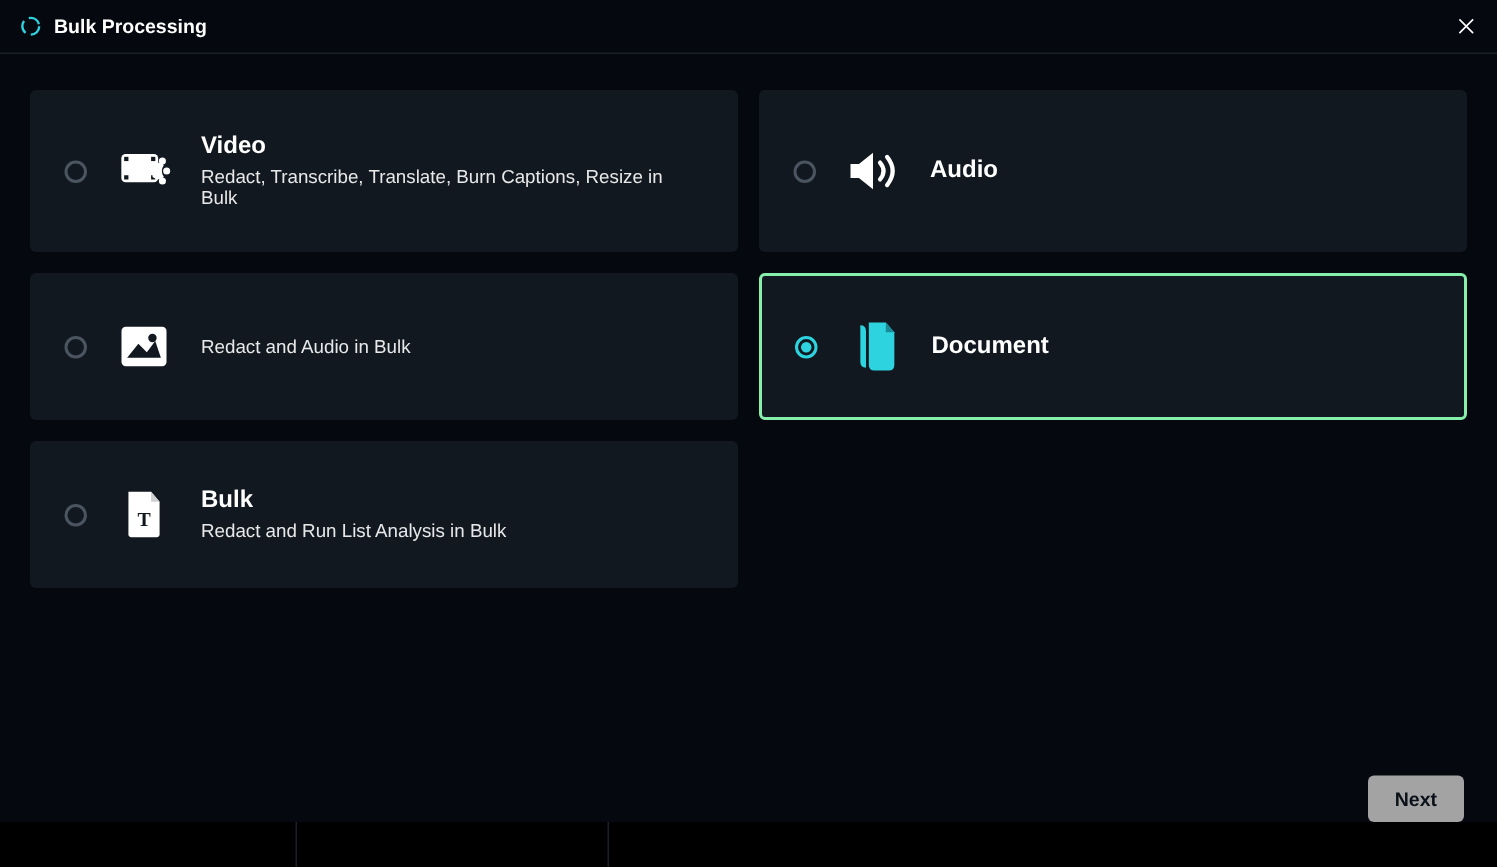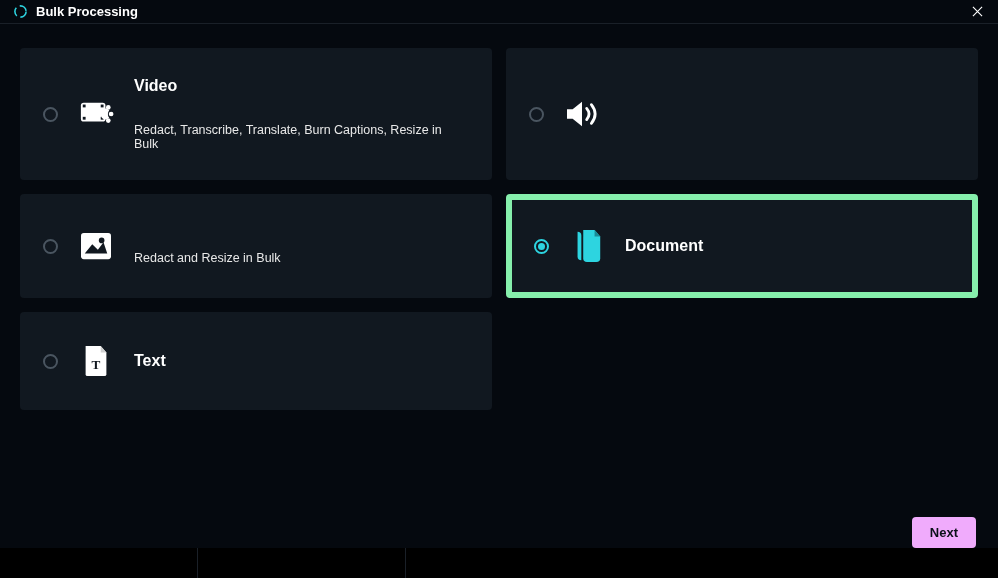--- a/index.html
+++ b/index.html
@@ -6,21 +6,21 @@
     body {
       width: 998px;
       height: 578px;
       background: #05090f;
       font-family: -apple-system, BlinkMacSystemFont, "Segoe UI", Arial, sans-serif;
       color: #ffffff;
       overflow: hidden;
       position: relative;
     }
     .titlebar {
-      height: 24px;
+      height: 36px;
       display: flex;
       align-items: center;
       justify-content: space-between;
       padding: 0 12px;
       border-bottom: 1px solid #1a2028;
     }
     .titlebar-left {
       display: flex;
       align-items: center;
       gap: 8px;
@@ -59,21 +59,21 @@
       border-radius: 4px;
       padding: 28px 22px;
       display: flex;
       align-items: center;
       gap: 18px;
       cursor: pointer;
       border: 1px solid transparent;
       min-height: 98px;
     }
     .option-card.selected {
-      border: 6px solid #86efac;
+      border: 2px solid #86efac;
       text-align: right;
     }
     .radio {
       width: 15px;
       height: 15px;
       border-radius: 50%;
       border: 2px solid #4a5560;
       flex-shrink: 0;
       display: flex;
       align-items: center;
@@ -104,29 +104,28 @@
     }
     .card-title {
       font-size: 16px;
       font-weight: 700;
       color: #ffffff;
     }
     .card-desc {
       font-size: 12.5px;
       color: #e8e8e8;
       font-weight: 400;
-      margin-top: 24px;
     }
     .footer {
       position: absolute;
       bottom: 30px;
       right: 22px;
     }
     .next-btn {
-      background: #f0abfc;
+      background: #a3a3a3;
       color: #0a1118;
       border: none;
       border-radius: 4px;
       padding: 8px 18px;
       font-size: 13px;
       font-weight: 700;
       cursor: pointer;
     }
     .bottom-bar {
       position: absolute;
@@ -192,34 +191,35 @@
   <div class="option-card">
     <div class="radio"></div>
     <div class="card-icon">
       <svg width="38" height="30" viewBox="0 0 40 32" fill="#ffffff">
         <path d="M4 11 L10 11 L20 3 L20 29 L10 21 L4 21 Z" fill="#ffffff"></path>
         <path d="M25 10 Q30 16 25 22" stroke="#ffffff" stroke-width="3" fill="none" stroke-linecap="round"></path>
         <path d="M30 6 Q38 16 30 26" stroke="#ffffff" stroke-width="3" fill="none" stroke-linecap="round"></path>
       </svg>
     </div>
     <div class="card-text">
+      <div class="card-title">Audio</div>
     </div>
   </div>
 
   <div class="option-card">
     <div class="radio"></div>
     <div class="card-icon">
       <svg width="34" height="30" viewBox="0 0 36 32" fill="#ffffff">
         <rect x="2" y="2" width="32" height="28" rx="3" fill="#ffffff"></rect>
         <path d="M6 24 L14 14 L20 20 L26 12 L30 24 Z" fill="#111820"></path>
         <circle cx="24" cy="10" r="3" fill="#111820"></circle>
       </svg>
     </div>
     <div class="card-text">
-      <div class="card-desc">Redact and Resize in Bulk</div>
+      <div class="card-desc">Redact and Audio in Bulk</div>
     </div>
   </div>
 
   <div class="option-card selected">
     <div class="radio selected"></div>
     <div class="card-icon">
       <svg width="34" height="36" viewBox="0 0 36 38" fill="#2dd4e0">
         <path d="M8 4 L8 30 Q8 34 12 34 L12 8 Q12 4 8 4 Z" fill="#2dd4e0"></path>
         <path d="M14 2 L26 2 L32 9 L32 32 Q32 36 28 36 L18 36 Q14 36 14 32 Z" fill="#2dd4e0"></path>
         <path d="M26 2 L26 9 L32 9 Z" fill="#1a8a96"></path>
@@ -233,21 +233,22 @@
   <div class="option-card card-text-col3">
     <div class="radio"></div>
     <div class="card-icon">
       <svg width="30" height="34" viewBox="0 0 30 36" fill="#ffffff">
         <path d="M4 2 L20 2 L26 9 L26 32 Q26 34 24 34 L6 34 Q4 34 4 32 Z" fill="#ffffff"></path>
         <path d="M20 2 L20 9 L26 9 Z" fill="#d0d0d0"></path>
         <text x="15" y="26" font-size="14" font-weight="bold" fill="#111820" text-anchor="middle" font-family="serif">T</text>
       </svg>
     </div>
     <div class="card-text">
-      <div class="card-title">Text</div>
+      <div class="card-title">Bulk</div>
+      <div class="card-desc">Redact and Run List Analysis in Bulk</div>
     </div>
   </div>
 
 </div>
 
 <div class="footer">
   <button class="next-btn">Next</button>
 </div>
 
 <div class="bottom-bar">

